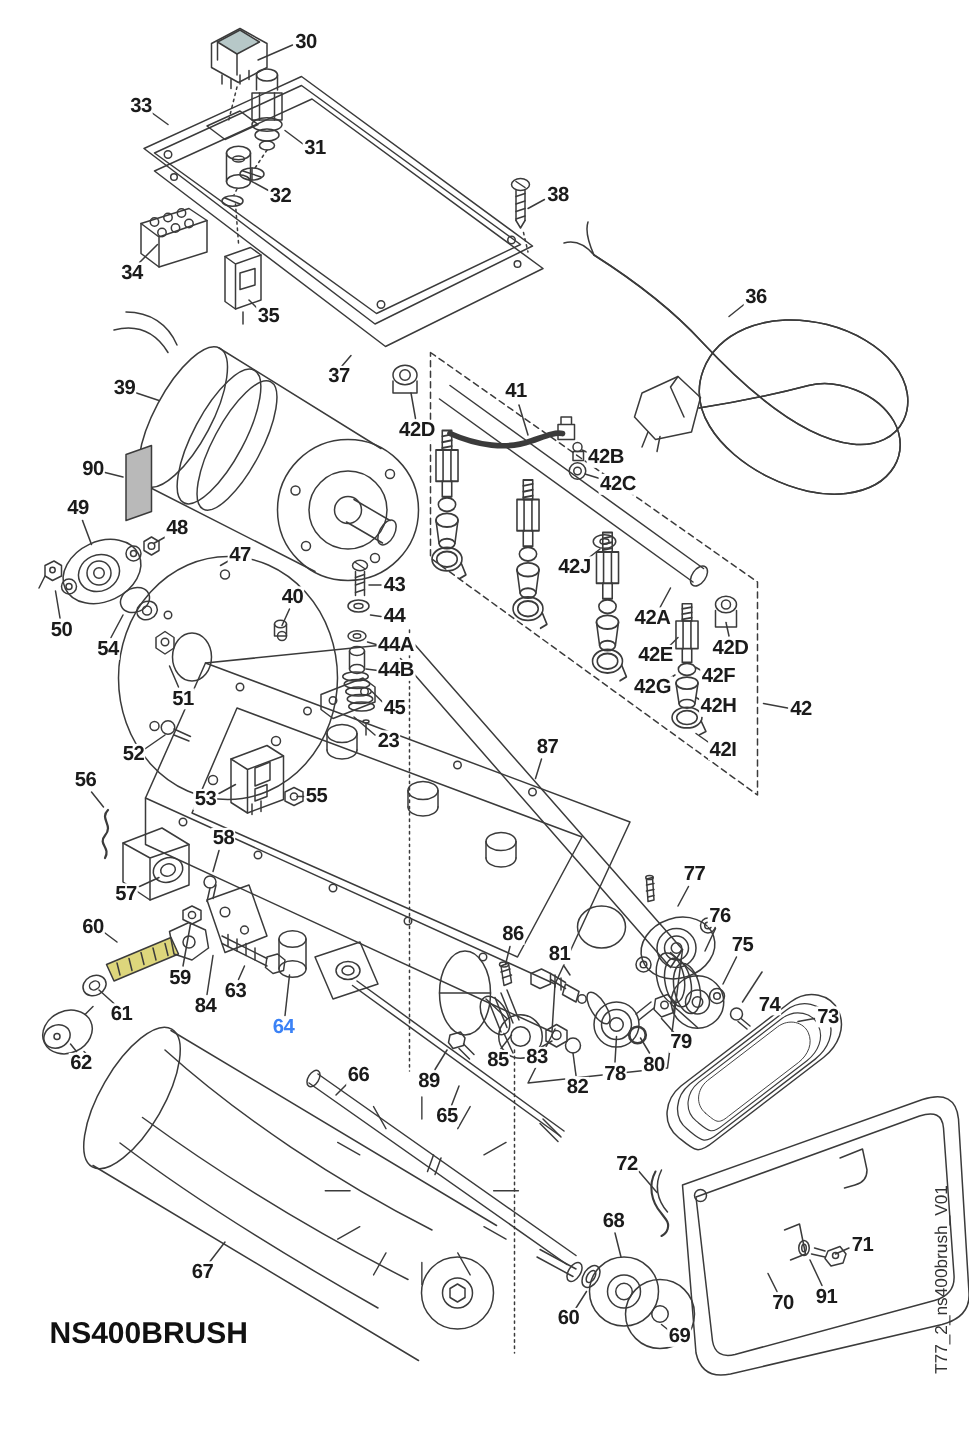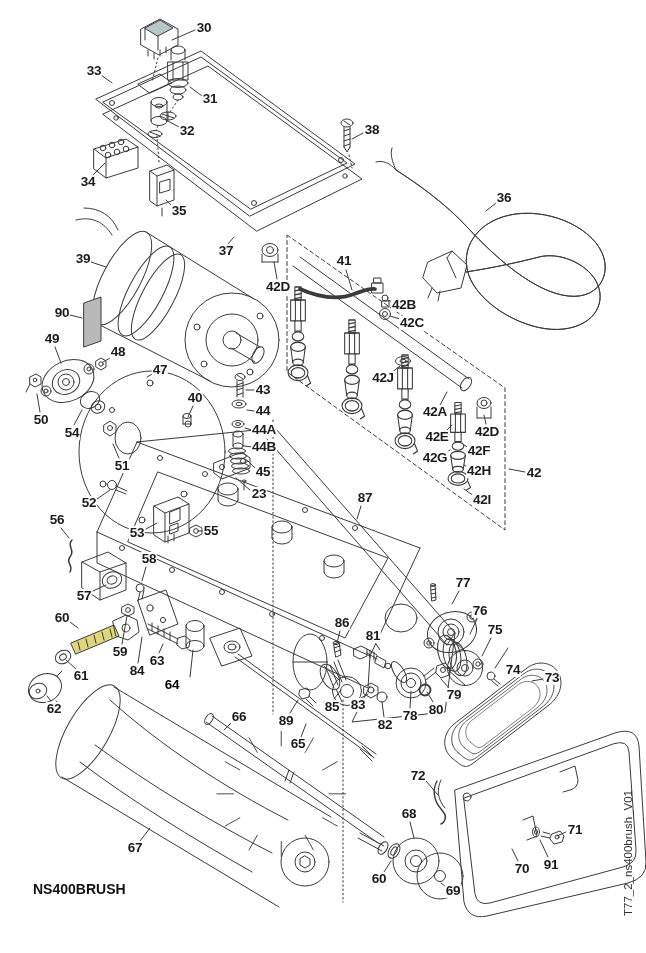--- a/index.html
+++ b/index.html
@@ -12,21 +12,21 @@
   .dash{stroke-dasharray:4,3;}
   .dot{stroke-dasharray:1.6,2.6;}
   .thin{stroke-width:0.7;}
   .thick{stroke-width:1.8;}
   .dk{stroke:#222;stroke-width:2;}
   .cord{stroke-width:4.4;}
   .cordw{stroke:#ffffff;stroke-width:2.6;}
   .leaders line{stroke-width:0.9;}
   .part-label{position:absolute;transform:translate(-50%,-50%);font-weight:bold;font-size:13.5px;
      color:#1b1b1b;background:#fff;padding:0 1px;line-height:1.05;letter-spacing:-0.3px;z-index:5;}
-  .title-block{position:absolute;left:33px;top:875px;font-weight:bold;font-size:14px;color:#111;
+  .title-block{position:absolute;left:33px;top:875px;font-weight:bold;font-size:20px;color:#111;
      line-height:29px;z-index:5;}
   .watermark{position:absolute;left:628px;top:853px;transform:translate(-50%,-50%) rotate(-90deg);
      white-space:nowrap;font-size:11.5px;color:#333;z-index:5;}
 </style>
 </head>
 <body>
 
 <div class="stage">
 <svg width="646" height="953" viewBox="0 0 646 953">
 
@@ -545,21 +545,21 @@
     <div class="part-label" style="left: 211px; top: 531px; color: rgb(27, 27, 27);">55</div>
     <div class="part-label" style="left: 149px; top: 559px; color: rgb(27, 27, 27);">58</div>
     <div class="part-label" style="left: 84px; top: 596px; color: rgb(27, 27, 27);">57</div>
     <div class="part-label" style="left: 365px; top: 498px; color: rgb(27, 27, 27);">87</div>
     <div class="part-label" style="left: 62px; top: 618px; color: rgb(27, 27, 27);">60</div>
     <div class="part-label" style="left: 120px; top: 652px; color: rgb(27, 27, 27);">59</div>
     <div class="part-label" style="left: 81px; top: 676px; color: rgb(27, 27, 27);">61</div>
     <div class="part-label" style="left: 54px; top: 709px; color: rgb(27, 27, 27);">62</div>
     <div class="part-label" style="left: 137px; top: 671px; color: rgb(27, 27, 27);">84</div>
     <div class="part-label" style="left: 157px; top: 661px; color: rgb(27, 27, 27);">63</div>
-    <div class="part-label" style="left: 172px; top: 685px; color: #000000;">64</div>
+    <div class="part-label" style="left: 189px; top: 685px; color: #3b82f6;">64</div>
     <div class="part-label" style="left: 239px; top: 717px; color: rgb(27, 27, 27); text-align: center;">66</div>
     <div class="part-label" style="left: 342px; top: 623px; color: rgb(27, 27, 27);">86</div>
     <div class="part-label" style="left: 373px; top: 636px; color: rgb(27, 27, 27);">81</div>
     <div class="part-label" style="left: 332px; top: 707px; color: rgb(27, 27, 27);">85</div>
     <div class="part-label" style="left: 358px; top: 705px; color: rgb(27, 27, 27);">83</div>
     <div class="part-label" style="left: 385px; top: 725px; color: rgb(27, 27, 27);">82</div>
     <div class="part-label" style="left: 410px; top: 716px; color: rgb(27, 27, 27);">78</div>
     <div class="part-label" style="left: 436px; top: 710px; color: rgb(27, 27, 27);">80</div>
     <div class="part-label" style="left: 454px; top: 695px; color: rgb(27, 27, 27);">79</div>
     <div class="part-label" style="left: 286px; top: 721px; color: rgb(27, 27, 27);">89</div>

